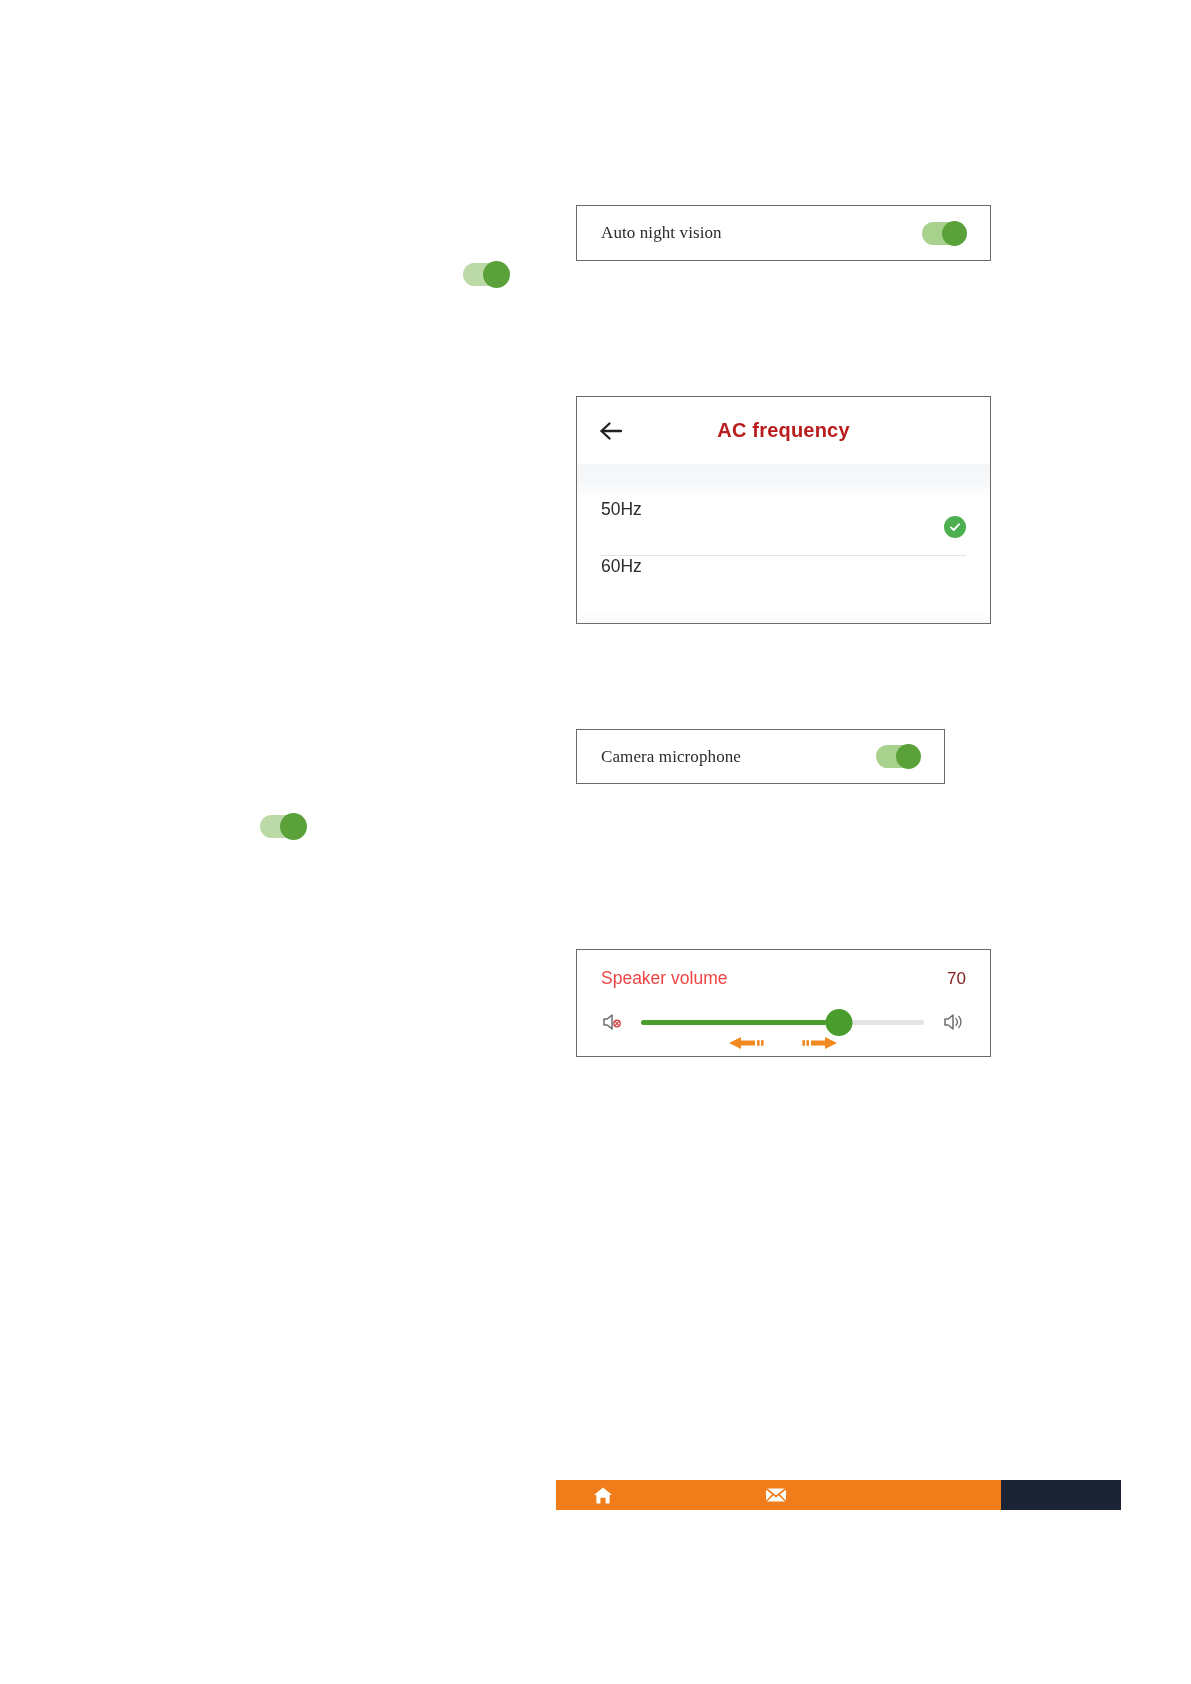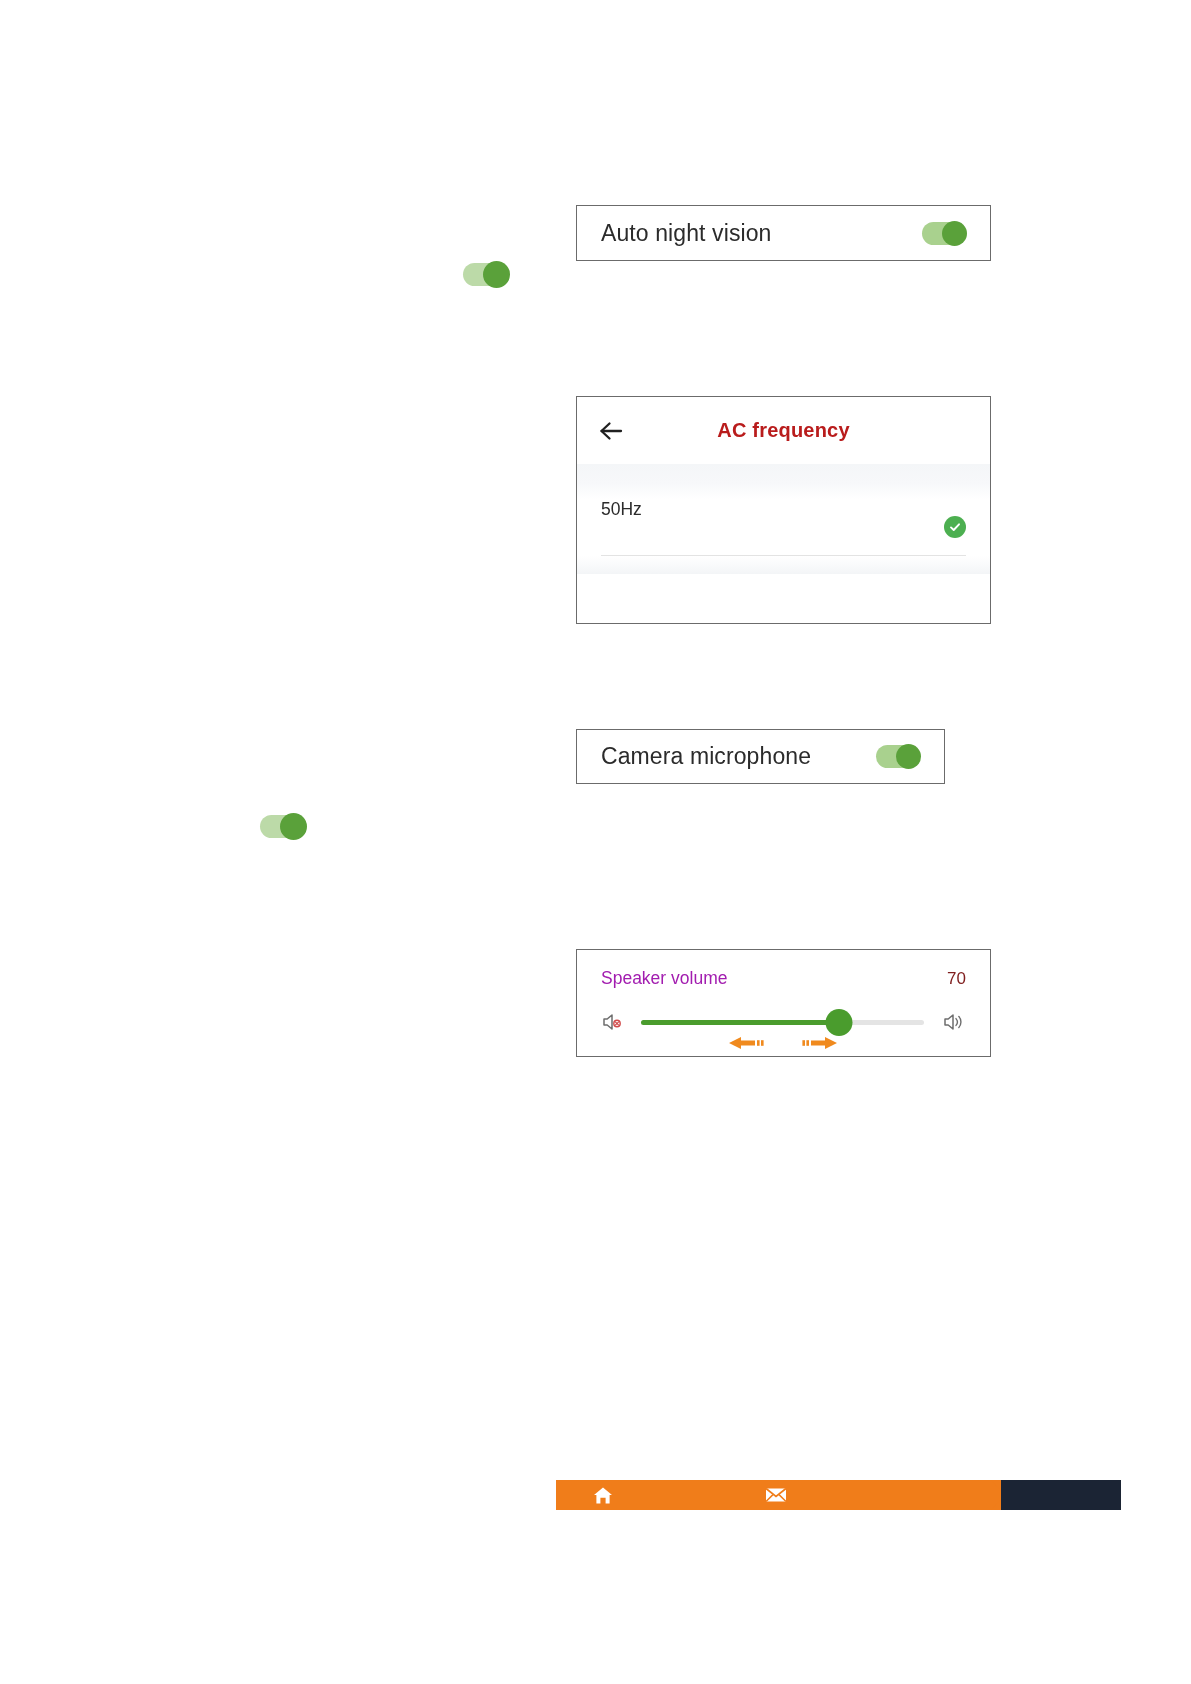--- a/index.html
+++ b/index.html
@@ -25,24 +25,25 @@
   }
   .row {
     display: flex;
     align-items: center;
     justify-content: space-between;
     width: 100%;
     height: 100%;
     padding: 0 24px 0 24px;
   }
   .row-label {
-    font-size: 23px;
+    font-size: 17px;
     color: #2b2b2b;
     letter-spacing: .1px;
     white-space: nowrap;
+    font-family: Liberation Serif, serif;
   }
 
   
   .toggle {
     position: relative;
     width: 44px;
     height: 23px;
     border-radius: 12px;
     background: #a9d18e;
     flex: 0 0 auto;
@@ -140,21 +141,21 @@
     background: linear-gradient(180deg, #ffffff 0%, #f3f5f7 100%);
   }
 
   
   #volume-card { padding: 18px 24px 14px 24px; }
   .vol-top {
     display: flex;
     align-items: center;
     justify-content: space-between;
   }
-  .vol-title { font-size: 17.5px; color: #a21caf; }
+  .vol-title { font-size: 17.5px; color: #ef4444; }
   .vol-value { font-size: 17px; color: #7f1d1d; }
   .vol-slider-row {
     position: relative;
     display: flex;
     align-items: center;
     margin-top: 18px;
     height: 30px;
   }
   .slider-track-wrap {
     position: relative;
@@ -265,20 +266,23 @@
       <span class="opt-label">50Hz</span>
       <span class="check-circle">
         <svg width="14" height="14" viewBox="0 0 14 14" aria-hidden="true">
           <path d="M3 7.4 L5.7 10 L11 4.3" fill="none" stroke="#ffffff" stroke-width="1.9" stroke-linecap="round" stroke-linejoin="round"></path>
         </svg>
       </span>
     </div>
 
     <div class="ac-divider"></div>
 
+    <div class="ac-option">
+      <span class="opt-label">60Hz</span>
+    </div>
 
     <div class="ac-footer"></div>
   </div>
 
   <div class="card" id="row-camera-microphone" style="left:576px; top:729px; width:369px; height:55px;">
     <div class="row">
       <span class="row-label">Camera microphone</span>
       <span class="toggle">
         <span class="knob"></span>
       </span>

